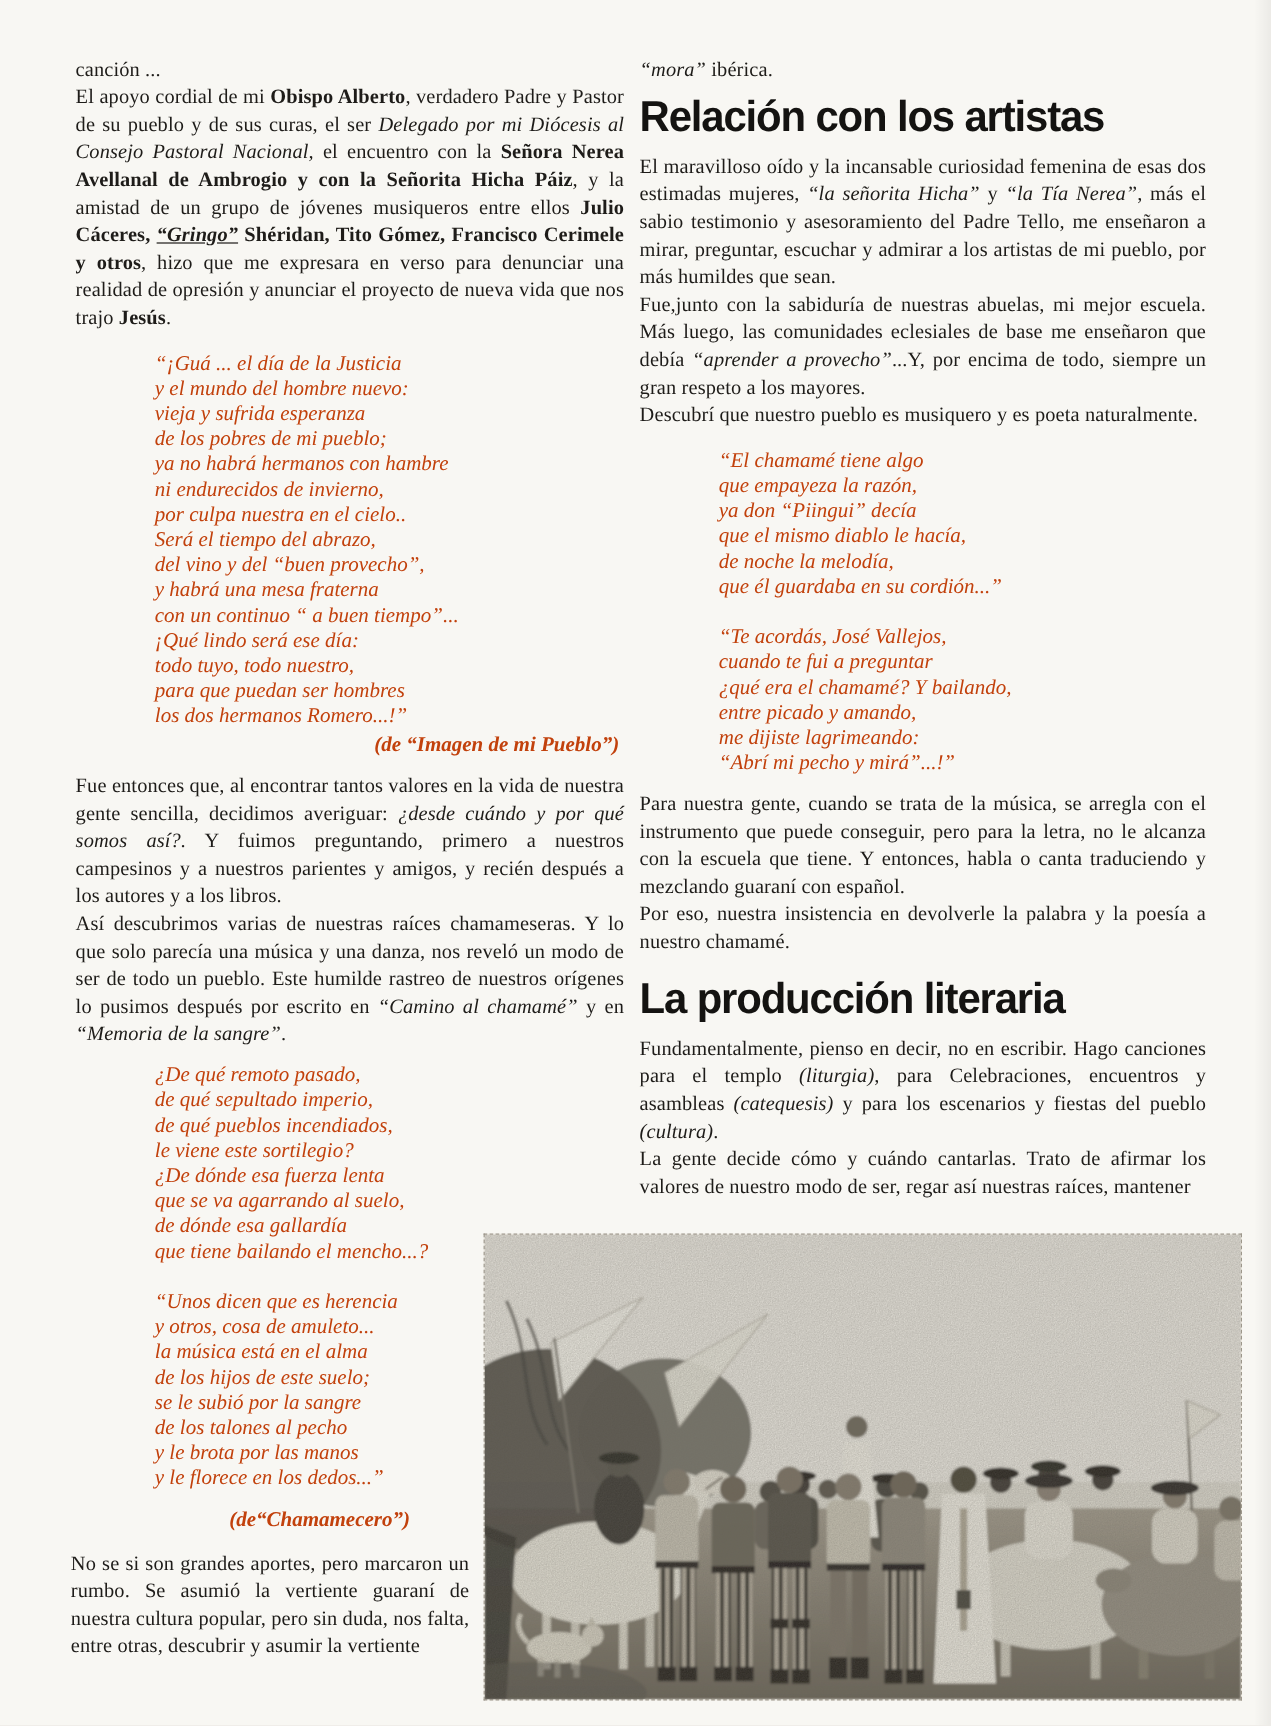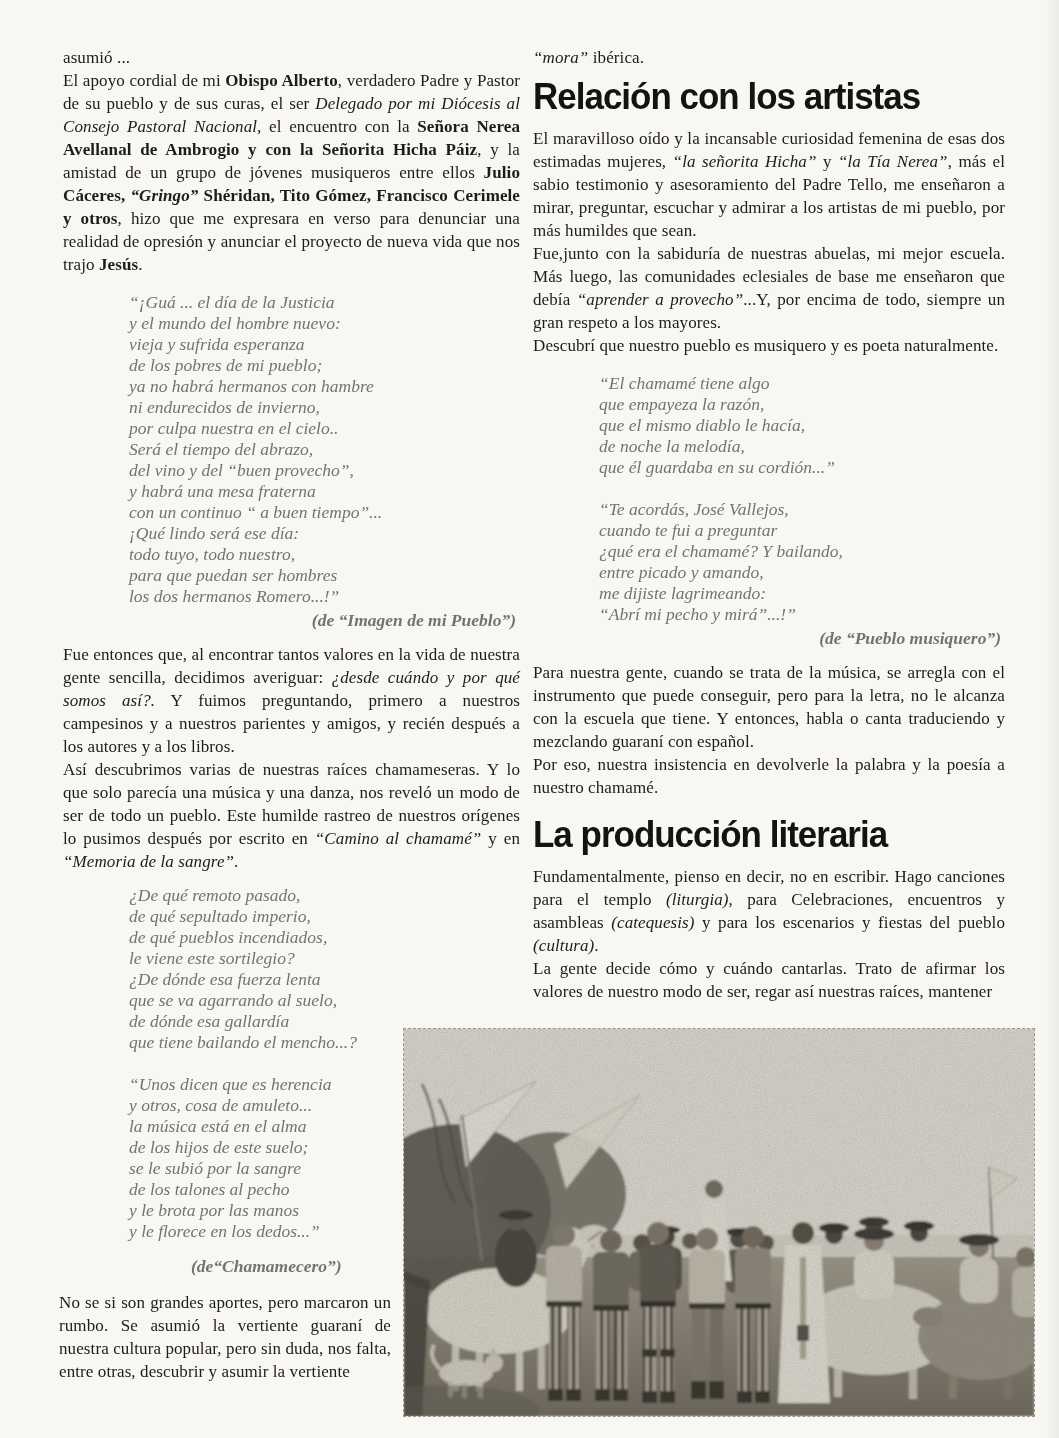--- a/index.html
+++ b/index.html
@@ -19,26 +19,26 @@
   .col{position:absolute;top:46px;}
   .col-left{left:63px;width:457px;}
   .col-right{left:533px;width:472px;}
   .body{
     margin:0;text-align:justify;
     font-size:17px;line-height:23px;
     letter-spacing:0.1px;
   }
   .s-b{font-weight:bold;}
   .s-i{font-style:italic;}
-  .s-bi{font-weight:bold;font-style:italic;}
+  .s-bi{font-weight:bold;font-style:italic;text-decoration:underline;}
   .poem{
     margin:16px 0 8px 66px;
     font-style:italic;
     font-size:17.5px;line-height:21px;
-    color:#737373;
+    color:#c2410c;
   }
   .pline{white-space:nowrap;}
   .stanza-gap{margin-top:21px;}
   .attrib{
     font-weight:bold;font-style:italic;
     font-size:17.5px;line-height:21px;
     margin-top:3px;
   }
   .attrib-right{text-align:right;padding-right:4px;}
   .attrib-indent{padding-left:62px;margin-top:14px;}
@@ -63,21 +63,21 @@
     background:#ece9e1;
   }
   .photo-frame svg{display:block;width:100%;height:100%;}
 </style>
 </head>
 <body>
 
 <div class="page">
 
   <div class="col col-left">
-    <p class="body">asumió ...</p>
+    <p class="body">canción ...</p>
     <p class="body"><span class="run">El apoyo cordial de mi </span><span class="run s-b">Obispo Alberto</span><span class="run">, verdadero Padre y Pastor de su pueblo y de sus curas, el ser </span><span class="run s-i">Delegado por mi Diócesis al Consejo Pastoral Nacional,</span><span class="run"> el encuentro con la </span><span class="run s-b">Señora Nerea Avellanal de Ambrogio y con la Señorita Hicha Páiz</span><span class="run">, y la amistad de un grupo de jóvenes musiqueros entre ellos </span><span class="run s-b">Julio Cáceres, </span><span class="run s-bi">“Gringo”</span><span class="run s-b"> Shéridan, Tito Gómez, Francisco Cerimele y otros</span><span class="run">, hizo que me expresara en verso para denunciar una realidad de opresión y anunciar el proyecto de nueva vida que nos trajo </span><span class="run s-b">Jesús</span><span class="run">.</span></p>
 
     <div class="poem">
       <div>
           <div class="pline">“¡Guá ... el día de la Justicia</div>
           <div class="pline">y el mundo del hombre nuevo:</div>
           <div class="pline">vieja y sufrida esperanza</div>
           <div class="pline">de los pobres de mi pueblo;</div>
           <div class="pline">ya no habrá hermanos con hambre</div>
           <div class="pline">ni endurecidos de invierno,</div>
@@ -129,33 +129,33 @@
     <h1 class="sec-heading">Relación con los artistas</h1>
 
     <p class="body"><span class="run">El maravilloso oído y la incansable curiosidad femenina de esas dos estimadas mujeres, </span><span class="run s-i">“la señorita Hicha”</span><span class="run"> y </span><span class="run s-i">“la Tía Nerea”</span><span class="run">, más el sabio testimonio y asesoramiento del Padre Tello, me enseñaron a mirar, preguntar, escuchar y admirar a los artistas de mi pueblo, por más humildes que sean.</span></p>
     <p class="body"><span class="run">Fue,junto con la sabiduría de nuestras abuelas, mi mejor escuela. Más luego, las comunidades eclesiales de base me enseñaron que debía </span><span class="run s-i">“aprender a provecho”</span><span class="run">...Y, por encima de todo, siempre un gran respeto a los mayores.</span></p>
     <p class="body"><span class="run">Descubrí que nuestro pueblo es musiquero y es poeta naturalmente.</span></p>
 
     <div class="poem mt16">
       <div>
           <div class="pline">“El chamamé tiene algo</div>
           <div class="pline">que empayeza la razón,</div>
+          <div class="pline">ya don “Piingui” decía</div>
           <div class="pline">que el mismo diablo le hacía,</div>
           <div class="pline">de noche la melodía,</div>
           <div class="pline">que él guardaba en su cordión...”</div>
         </div>
       <div class="stanza-gap">
           <div class="pline">“Te acordás, José Vallejos,</div>
           <div class="pline">cuando te fui a preguntar</div>
           <div class="pline">¿qué era el chamamé? Y bailando,</div>
           <div class="pline">entre picado y amando,</div>
           <div class="pline">me dijiste lagrimeando:</div>
           <div class="pline">“Abrí mi pecho y mirá”...!”</div>
         </div>
-      <div class="attrib attrib-right">(de “Pueblo musiquero”)</div>
     </div>
 
     <p class="body mt12"><span class="run">Para nuestra gente, cuando se trata de la música, se arregla con el instrumento que puede conseguir, pero para la letra, no le alcanza con la escuela que tiene. Y entonces, habla o canta traduciendo y mezclando guaraní con español.</span></p>
     <p class="body"><span class="run">Por eso, nuestra insistencia en devolverle la palabra y la poesía a nuestro chamamé.</span></p>
 
     <h1 class="sec-heading mt16">La producción literaria</h1>
 
     <p class="body"><span class="run">Fundamentalmente, pienso en decir, no en escribir. Hago canciones para el templo </span><span class="run s-i">(liturgia)</span><span class="run">, para Celebraciones, encuentros y asambleas </span><span class="run s-i">(catequesis)</span><span class="run"> y para los escenarios y fiestas del pueblo </span><span class="run s-i">(cultura)</span><span class="run">.</span></p>
     <p class="body"><span class="run">La gente decide cómo y cuándo cantarlas. Trato de afirmar los valores de nuestro modo de ser, regar así nuestras raíces, mantener</span></p>
   </div>

